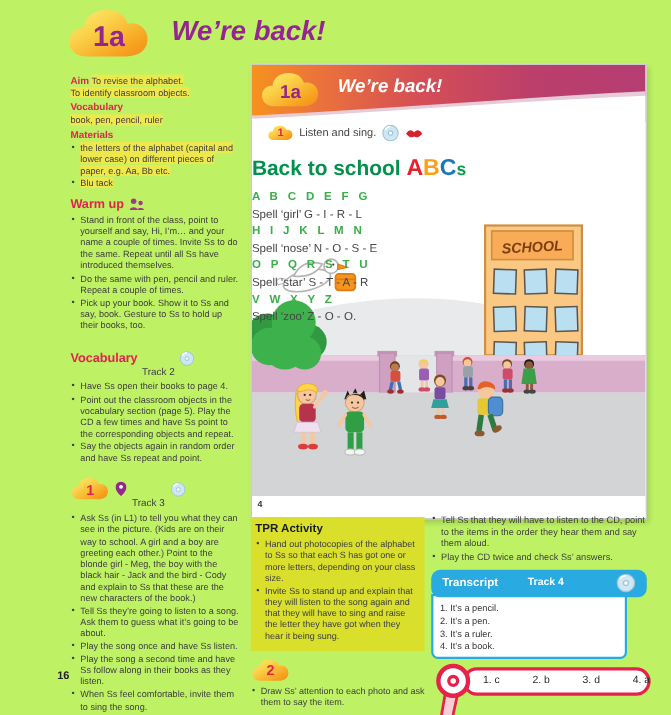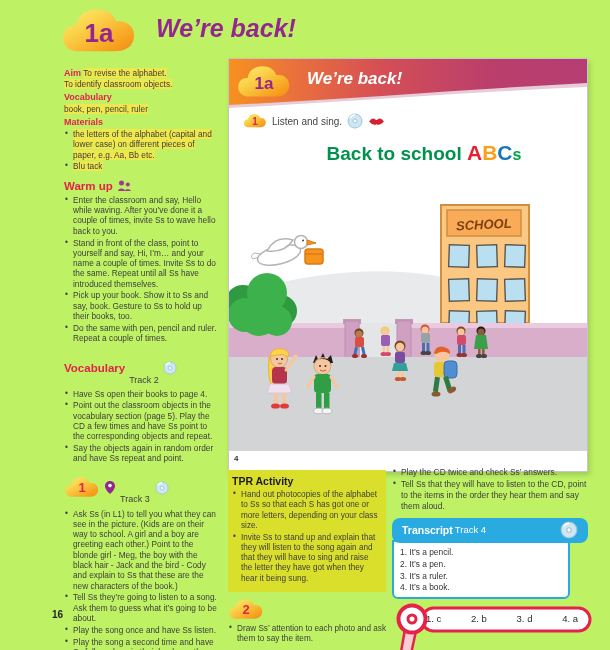--- a/index.html
+++ b/index.html
@@ -31,46 +31,46 @@
 
   
   .student{position:absolute;left:228px;top:58px;width:358px;height:412px;background:#fff;
            border:1px solid #c6c6c6;box-shadow:2px 3px 5px rgba(0,0,0,.16);overflow:hidden;}
   .banner{position:absolute;left:0;top:0;width:358px;height:52px;}
   .banner .cloud-badge{position:absolute;left:7px;top:4px;width:56px;height:38px;}
   .banner .cloud-badge .cloud-num{font-size:17px;padding-top:3px;}
   .banner-title{position:absolute;left:78px;top:10px;color:#fff;font-size:17px;font-weight:bold;font-style:italic;}
   .task-row{position:absolute;left:14px;top:54px;display:flex;align-items:center;gap:5px;z-index:3;}
   .task-txt{font-size:10px;color:#444;}
-  .song{position:absolute;left:16px;top:82px;width:100%;text-align:center;z-index:2;}
+  .song{position:absolute;left:0;top:82px;width:100%;text-align:left;z-index:2;}
   .song-title{font-size:19px;font-weight:bold;color:#00924d;}
   .song-title .lA{color:#e8212e;font-size:21px;}
   .song-title .lB{color:#f9a11b;font-size:21px;}
   .song-title .lC{color:#1b75bb;font-size:21px;}
   .song-title .lS{color:#00a14b;font-size:16px;}
   .song-lines{margin-top:7px;line-height:15.5px;}
   .abc{color:#3aae49;font-weight:bold;letter-spacing:3px;font-size:10.5px;}
   .spell{color:#474747;font-size:10.5px;}
   .scene{position:absolute;left:0;top:140px;width:358px;height:252px;z-index:1;}
   .sp-num{position:absolute;left:5px;bottom:8px;font-size:8px;font-weight:bold;color:#333;z-index:3;}
 
   
   .tpr-wrap{position:absolute;left:228px;top:470px;width:158px;font-size:8.2px;line-height:1.25;}
   .tpr-box{background:#d9df2b;padding:5px 4px 6px;}
   .tpr-box h3{margin:0 0 2px;font-size:10.5px;color:#1c1c1c;}
   .right-col{position:absolute;left:392px;top:466px;width:196px;font-size:8.4px;line-height:1.27;}
   .transcript{margin-top:7px;position:relative;}
   .tr-head{background:#29abe2;border-radius:8px;padding:3px 10px 4px;color:#fff;font-size:10.5px;font-weight:bold;
-           display:flex;align-items:center;gap:2px;position:relative;z-index:2;justify-content:flex-end;}
-  .tr-head .trk{font-weight:normal;font-size:9.5px;}
+           display:flex;align-items:center;gap:27px;position:relative;z-index:2;justify-content:flex-end;}
+  .tr-head .trk{font-weight:bold;font-size:9.5px;}
   .tr-body{border:2px solid #29abe2;border-radius:0 0 6px 6px;background:#fff;width:162px;
            margin-top:-3px;padding:5px 6px 3px;position:relative;z-index:1;color:#333;}
   .tr-body div{margin-bottom:1px;}
   .key-wrap{position:relative;margin-top:3px;width:204px;height:58px;}
-  .key-answers{position:absolute;left:34px;top:11px;width:152px;display:flex;justify-content:space-between;
+  .key-answers{position:absolute;left:47px;top:11px;width:152px;display:flex;justify-content:space-between;
            font-size:9.5px;color:#2b2b2b;}
   .folio{position:absolute;left:52px;top:609px;font-size:10px;font-weight:bold;color:#222;}
   svg{display:block;}
 </style>
 </head>
 <body>
 
 <svg width="0" height="0" style="position:absolute" aria-hidden="true">
   <defs>
     <linearGradient id="cloudGrad" x1="0" y1="0" x2="1" y2="1">
@@ -120,24 +120,23 @@
     <div class="big-head">
       <span>Warm up</span>
       <svg width="15" height="12" viewBox="0 0 15 12">
         <circle cx="4.5" cy="3" r="2.5" fill="#a0398f"></circle>
           <path d="M1,11 C1,7.5 8,7.5 8,11 Z" fill="#a0398f"></path>
         <circle cx="10.8" cy="4.6" r="2" fill="#a0398f"></circle>
           <path d="M7.8,11 C7.8,8.6 13.8,8.6 13.8,11 Z" fill="#a0398f"></path>
       </svg>
     </div>
     <ul class="b">
-      <li>Enter the classroom and say, Hello while waving. After you’ve done it a couple of times, invite Ss to wave hello back to you.</li>
       <li>Stand in front of the class, point to yourself and say, Hi, I’m… and your name a couple of times. Invite Ss to do the same. Repeat until all Ss have introduced themselves.</li>
+      <li>Do the same with pen, pencil and ruler. Repeat a couple of times.</li>
       <li>Pick up your book. Show it to Ss and say, book. Gesture to Ss to hold up their books, too.</li>
-      <li>Do the same with pen, pencil and ruler. Repeat a couple of times.</li>
     </ul>
 
     <div class="big-head">
       <span>Vocabulary</span>
       <span class="track-lbl">Track 2</span>
       <svg width="14" height="14" viewBox="0 0 16 16">
         <circle cx="8" cy="8" r="7" fill="#cfe7f2" stroke="#9fc4d8"></circle>
           <path d="M3,5 A6,6 0 0,1 8,2" stroke="#fff" fill="none" stroke-width="1.5"></path>
         <circle cx="8" cy="8" r="2" fill="#fff" stroke="#9fc4d8"></circle>
       </svg>
@@ -206,20 +205,30 @@
       </svg>
       <svg width="17" height="11" viewBox="0 0 16 10">
         <path d="M1,5 Q4,0.5 7,3 Q8,4 9,3 Q12,0.5 15,5 Q11,9.5 8,7.5 Q5,9.5 1,5 Z" fill="#d6202e"></path>
       </svg>
     </div>
 
     <div class="song">
       <div class="song-title">
         <span>Back to school</span>
         <span class="lA">A</span><span class="lB">B</span><span class="lC">C</span><span class="lS">s</span>
+      </div>
+      <div class="song-lines">
+        <div class="abc">A B C D E F G</div>
+        <div class="spell">Spell ‘girl’ G - I - R - L</div>
+        <div class="abc">H I J K L M N</div>
+        <div class="spell">Spell ‘nose’ N - O - S - E</div>
+        <div class="abc">O P Q R S T U</div>
+        <div class="spell">Spell ‘star’ S - T - A - R</div>
+        <div class="abc">V W X Y Z</div>
+        <div class="spell">Spell ‘zoo’ Z - O - O.</div>
       </div>
     </div>
 
     <svg class="scene" viewBox="0 0 358 252">
 
       <path d="M0,98 C80,70 180,62 250,88 L250,124 L0,124 Z" fill="#e9eaeb"></path>
 
       <g>
         <rect x="212" y="6" width="88" height="118" fill="#fbc884" stroke="#cf8f3f" stroke-width="2"></rect>
         <rect x="218" y="11" width="74" height="26" fill="#f9ab57" stroke="#cf8f3f" stroke-width="1.5"></rect>
@@ -387,22 +396,22 @@
         <span class="cloud-num">2</span>
       </span>
     </div>
     <ul class="b">
       <li>Draw Ss’ attention to each photo and ask them to say the item.</li>
     </ul>
   </div>
 
   <div class="right-col">
     <ul class="b">
+      <li>Tell Ss that they will have to listen to the CD, point to the items in the order they hear them and say them aloud.</li>
       <li>Play the CD twice and check Ss’ answers.</li>
-      <li>Tell Ss that they will have to listen to the CD, point to the items in the order they hear them and say them aloud.</li>
     </ul>
 
     <div class="transcript">
       <div class="tr-head">
         <span>Transcript</span>
         <span class="trk">Track 4</span>
         <svg width="18" height="18" viewBox="0 0 16 16" style="margin-left:auto">
           <circle cx="8" cy="8" r="7" fill="#cfe7f2" stroke="#9fc4d8"></circle>
             <path d="M3,5 A6,6 0 0,1 8,2" stroke="#fff" fill="none" stroke-width="1.5"></path>
           <circle cx="8" cy="8" r="2" fill="#fff" stroke="#9fc4d8"></circle>

